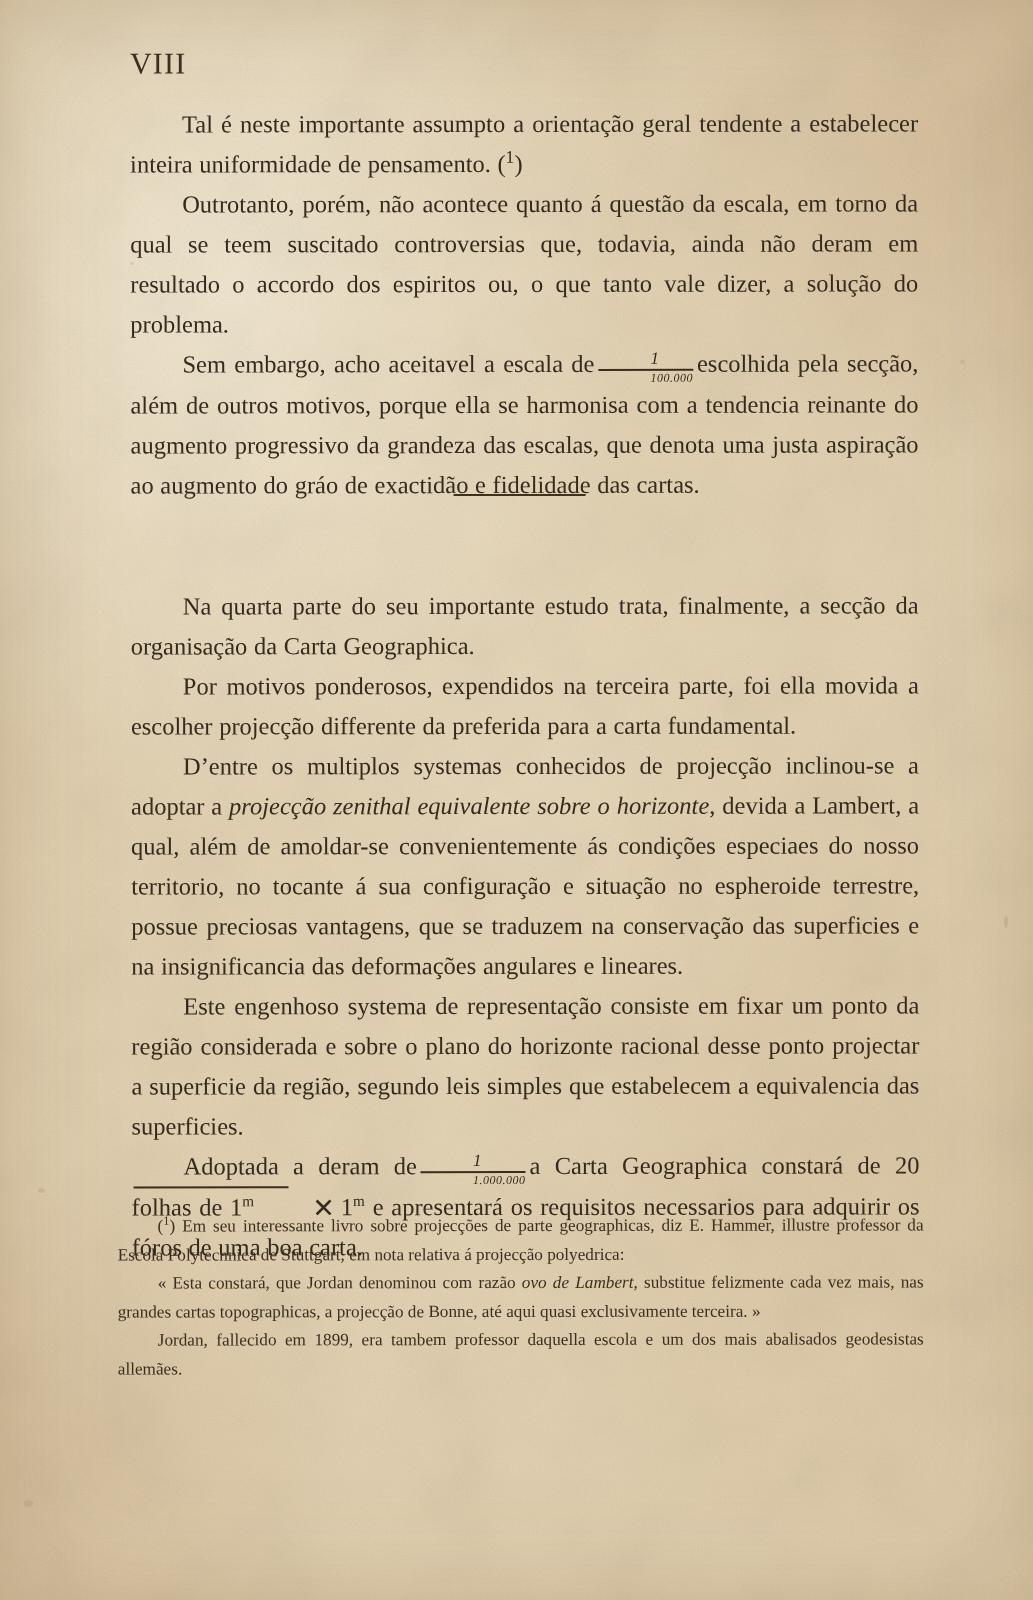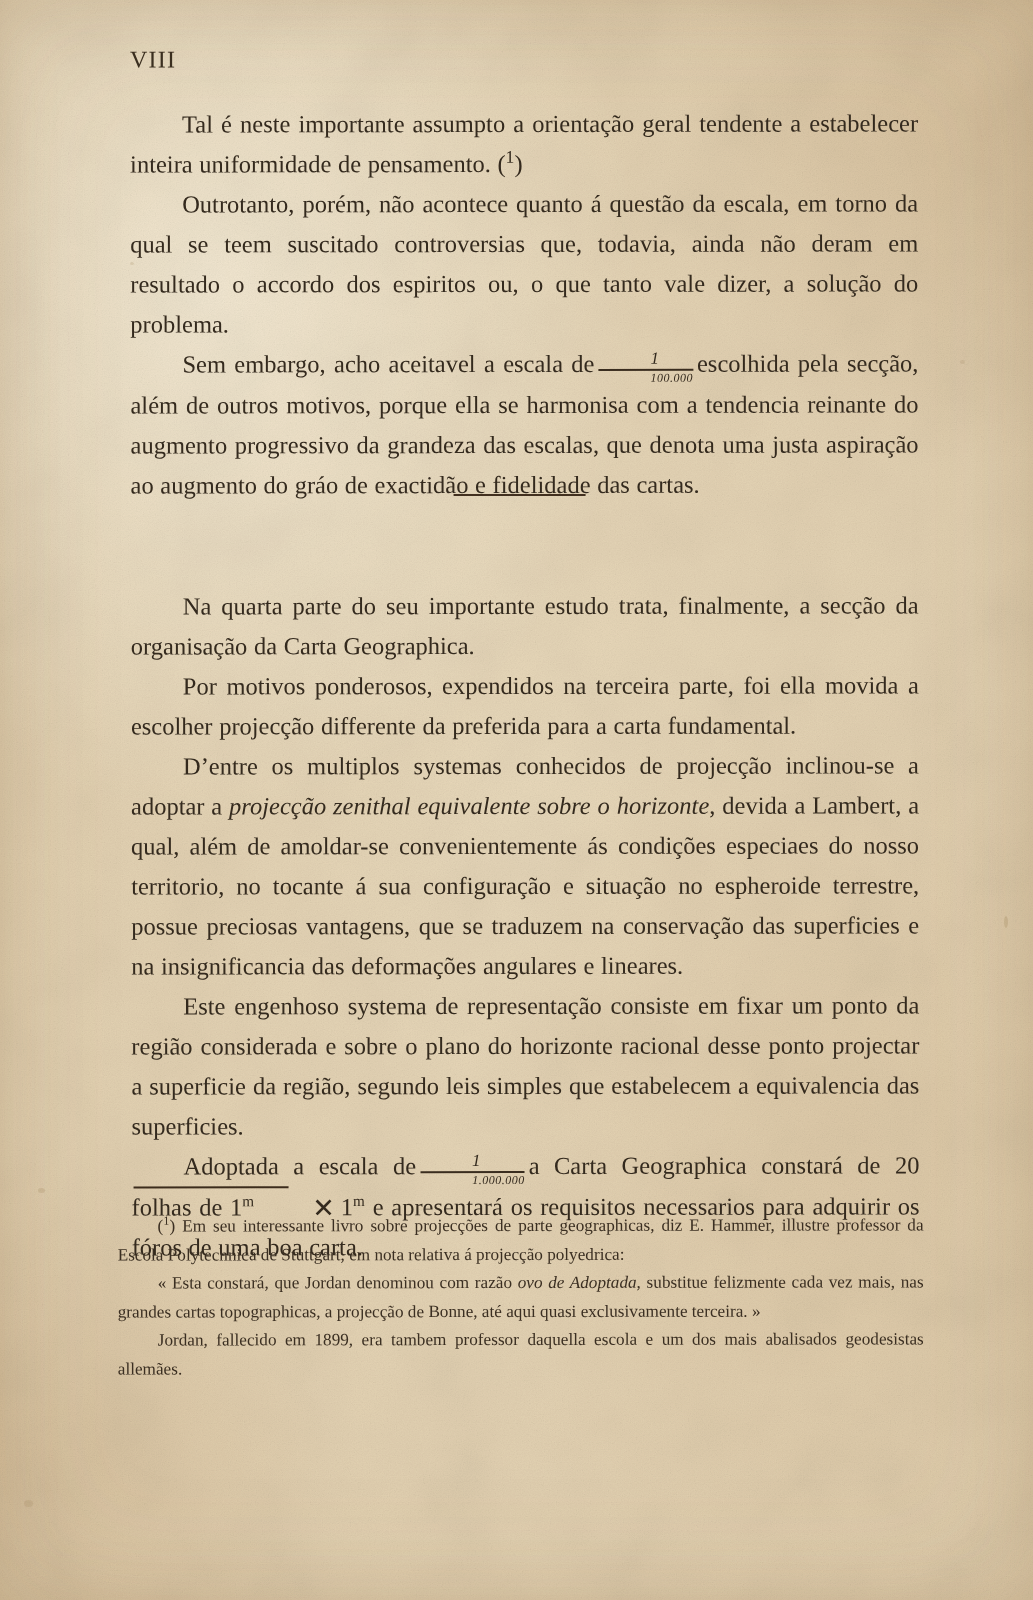--- a/index.html
+++ b/index.html
@@ -60,21 +60,21 @@
   .page {
     position: absolute;
     inset: 0;
     padding: 0;
   }
 
   .folio {
     position: absolute;
     left: 131px;
     top: 46px;
-    font-size: 24px;
+    font-size: 30px;
     letter-spacing: 1.2px;
     color: #3a2e20;
   }
 
   .body-col {
     position: absolute;
     left: 131px;
     top: 104px;
     width: 788px;
   }
@@ -229,34 +229,34 @@
 
     <p class="para tall">Na quarta parte do seu importante estudo trata, finalmente, a secção da organisação da Carta Geographica.</p>
 
     <p class="para tall">Por motivos ponderosos, expendidos na terceira parte, foi ella movida a escolher projecção differente da preferida para a carta fundamental.</p>
 
     <p class="para tall"><span>D’entre os multiplos systemas conhecidos de projecção inclinou-se a adoptar a</span>
       <span class="ital">projecção zenithal equivalente sobre o horizonte</span><span>, devida a Lambert, a qual, além de amoldar-se convenientemente ás condições especiaes do nosso territorio, no tocante á sua configuração e situação no espheroide terrestre, possue preciosas vantagens, que se traduzem na conservação das superficies e na insignificancia das deformações angulares e lineares.</span></p>
 
     <p class="para tall">Este engenhoso systema de representação consiste em fixar um ponto da região considerada e sobre o plano do horizonte racional desse ponto projectar a superficie da região, segundo leis simples que estabelecem a equivalencia das superficies.</p>
 
-    <p class="para tall"><span>Adoptada a escala de</span><span class="frac"><span class="num">1</span><span class="bar"></span><span class="den">1.000.000</span></span><span>a Carta Geographica constará de 20 folhas de 1</span><sup class="unit">m</sup><span class="times">✕</span><span>1</span><sup class="unit">m</sup>
+    <p class="para tall"><span>Adoptada a deram de</span><span class="frac"><span class="num">1</span><span class="bar"></span><span class="den">1.000.000</span></span><span>a Carta Geographica constará de 20 folhas de 1</span><sup class="unit">m</sup><span class="times">✕</span><span>1</span><sup class="unit">m</sup>
       <span>e apresentará os requisitos necessarios para adquirir os fóros de uma boa carta.</span></p>
 
   </div>
 
   <div class="rule-center"></div>
   <div class="rule-foot"></div>
 
   <div class="footnote">
 
     <p class="fn"><span>(</span><sup class="fnmark">1</sup><span>) Em seu interessante livro sobre projecções de parte geographicas, diz E. Hammer, illustre professor da Escola Polytechnica de Stuttgart, em nota relativa á projecção polyedrica:</span></p>
 
     <p class="fn"><span>« Esta constará, que Jordan denominou com razão</span>
-      <span class="ital">ovo de Adoptada</span><span>, substitue felizmente cada vez mais, nas grandes cartas topographicas, a projecção de Bonne, até aqui quasi exclusivamente terceira. »</span></p>
+      <span class="ital">ovo de Lambert</span><span>, substitue felizmente cada vez mais, nas grandes cartas topographicas, a projecção de Bonne, até aqui quasi exclusivamente terceira. »</span></p>
 
     <p class="fn">Jordan, fallecido em 1899, era tambem professor daquella escola e um dos mais abalisados geodesistas allemães.</p>
 
   </div>
 
 </div>
 
 <div class="edge-shade"></div>
 
 </body></html>

